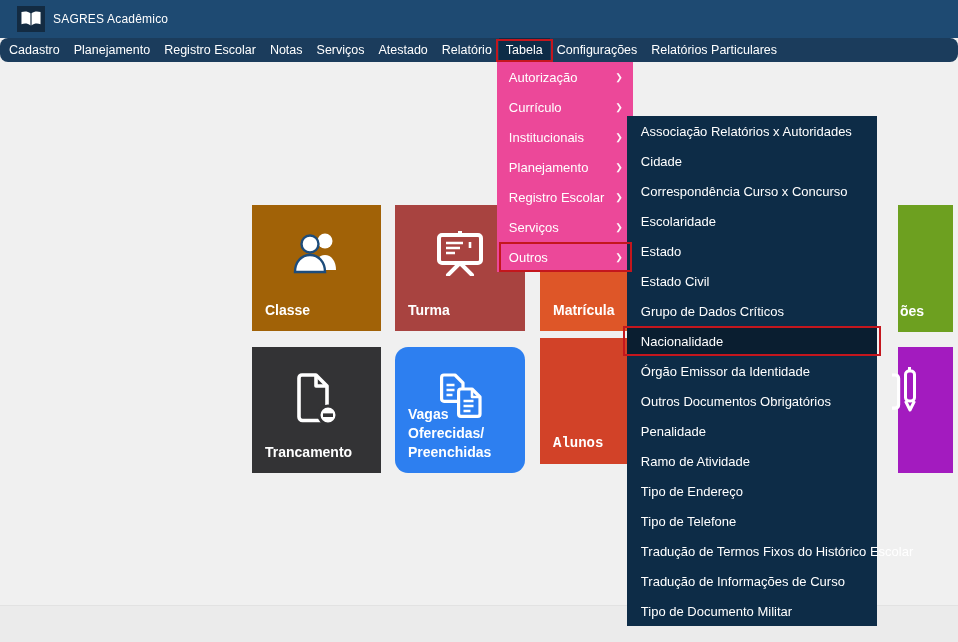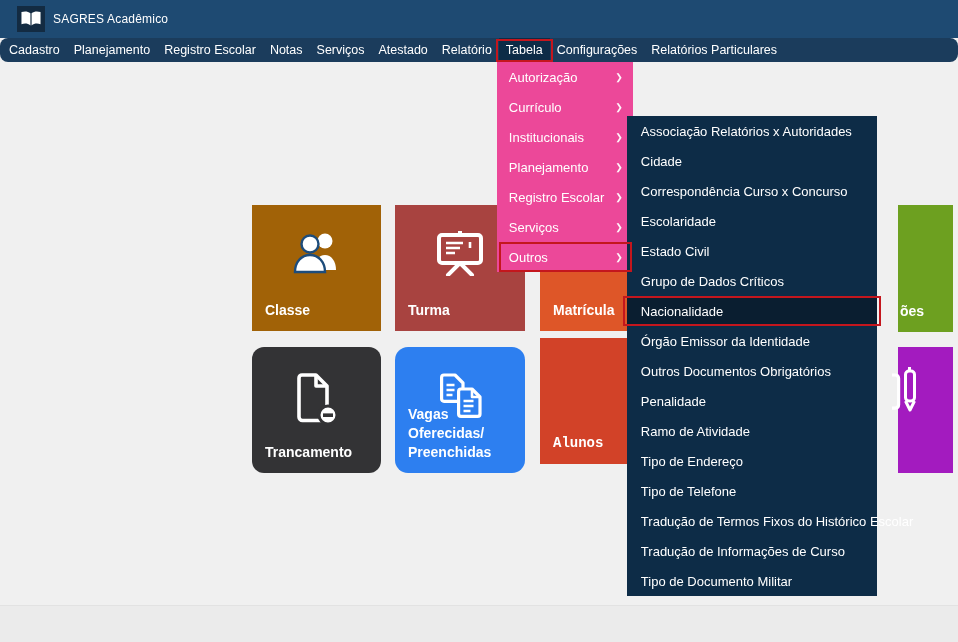--- a/index.html
+++ b/index.html
@@ -41,21 +41,21 @@
 
   
   .tile{position:absolute;width:129px;height:126px;z-index:1;color:#fff;}
   .tlabel{position:absolute;left:13px;bottom:11px;font-size:14px;font-weight:600;line-height:19px;width:112px;}
   .tile .icon-c{position:absolute;left:50%;top:25px;transform:translateX(-50%);}
   .t-classe{left:252px;top:205px;}
   .t-turma{left:395px;top:205px;width:130px;}
   .t-matricula{left:540px;top:205px;width:130px;}
   .t-green{left:898px;top:205px;width:55px;height:127px;}
   .t-green .tlabel{left:2px;}
-  .t-trancamento{left:252px;top:347px;border-radius:12px;}
+  .t-trancamento{left:252px;top:347px;}
   .t-vagas{left:395px;top:347px;width:130px;}
   .t-alunos{left:540px;top:338px;width:130px;font-family:Liberation Mono, monospace;}
   .t-magenta{left:898px;top:347px;width:55px;}
   .pen-pos{position:absolute;left:-6px;top:14px;}
 
   .footer{position:absolute;left:0;right:0;top:605px;height:37px;background:#ebebeb;
           border-top:1px solid #e2e2e2;z-index:0;}
 </style>
 </head>
 <body>
@@ -206,20 +206,23 @@
           <div class="sitem">
               <span>Cidade</span>
             </div>
           <div class="sitem">
               <span>Correspondência Curso x Concurso</span>
             </div>
           <div class="sitem">
               <span>Escolaridade</span>
             </div>
           <div class="sitem">
+              <span>Estado</span>
+            </div>
+          <div class="sitem">
               <span>Estado Civil</span>
             </div>
           <div class="sitem">
               <span>Grupo de Dados Críticos</span>
             </div>
           <div class="sitem hl">
             <span>Nacionalidade</span>
             <span class="red-box rb-nac"></span>
           </div>
           <div class="sitem">

